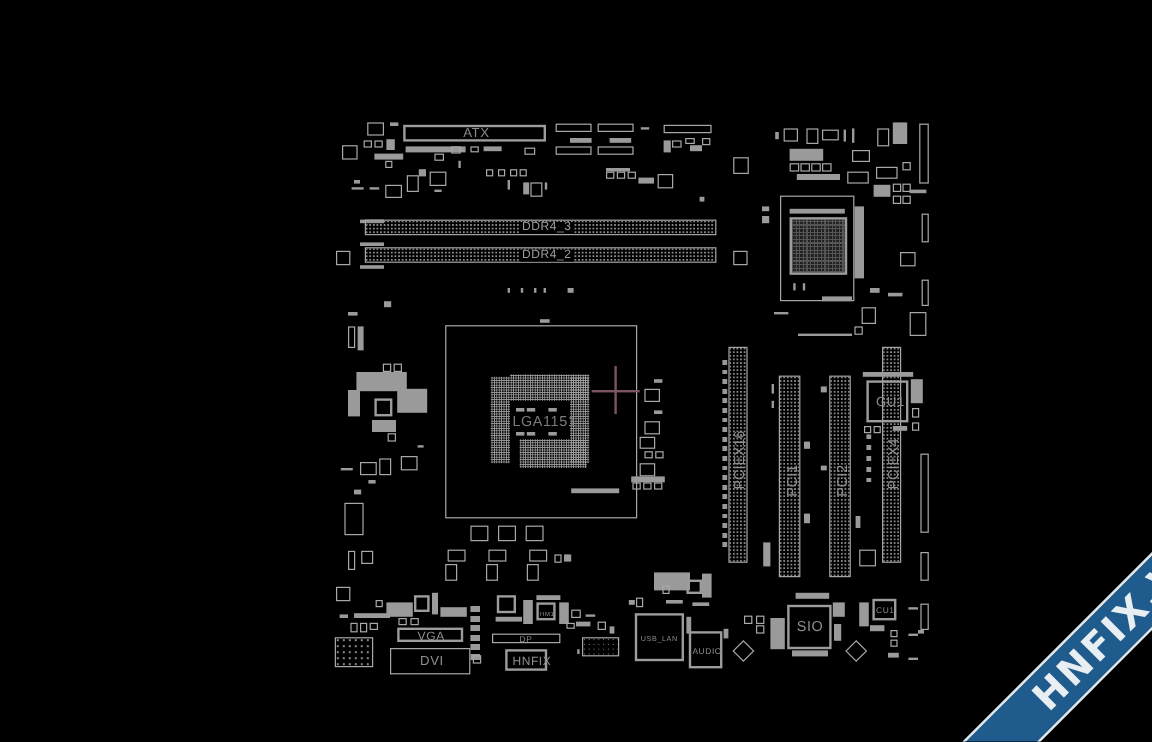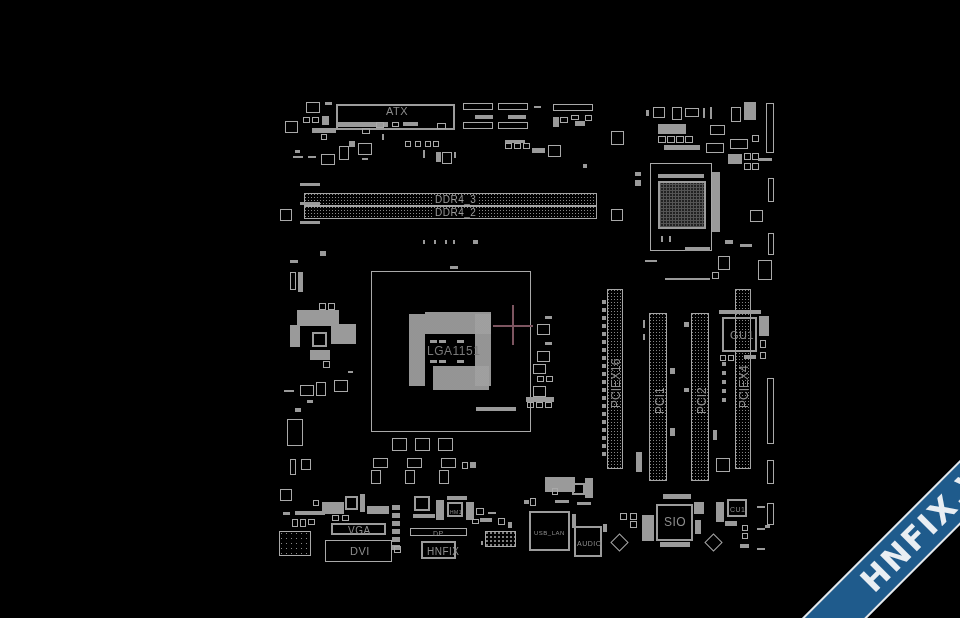--- a/index.html
+++ b/index.html
@@ -38,21 +38,21 @@
   <div class="o" style="left:321px;top:134px;width:6px;height:6px;"></div>
   <div class="o" style="left:321px;top:154px;width:14px;height:11px;"></div>
   <div class="o" style="left:339px;top:146px;width:10px;height:14px;"></div>
   <div class="o" style="left:358px;top:143px;width:14px;height:12px;"></div>
   <div class="f" style="left:295px;top:150px;width:5px;height:3px;"></div>
   <div class="f" style="left:293px;top:156px;width:10px;height:2px;"></div>
   <div class="f" style="left:308px;top:156px;width:8px;height:2px;"></div>
   <div class="f" style="left:349px;top:141px;width:6px;height:6px;"></div>
   <div class="f" style="left:362px;top:158px;width:6px;height:2px;"></div>
 
-  <div class="o2" style="left:336px;top:104px;width:119px;height:26px;">
+  <div class="o2" style="left:336px;top:104px;width:119px;height:14px;">
     <span class="lbl" style="left:48px;top:0px;color:#8a8a8a;">ATX</span>
   </div>
   <div class="f" style="left:338px;top:122px;width:50px;height:5px;"></div>
   <div class="o" style="left:362px;top:128px;width:8px;height:6px;"></div>
   <div class="o" style="left:376px;top:122px;width:8px;height:6px;"></div>
   <div class="o" style="left:392px;top:122px;width:7px;height:5px;"></div>
   <div class="f" style="left:403px;top:122px;width:15px;height:4px;"></div>
   <div class="o" style="left:437px;top:123px;width:9px;height:6px;"></div>
   <div class="f" style="left:382px;top:134px;width:2px;height:6px;"></div>
   <div class="o" style="left:405px;top:141px;width:6px;height:6px;"></div>
@@ -80,21 +80,21 @@
   <div class="o" style="left:505px;top:143px;width:7px;height:6px;"></div>
   <div class="o" style="left:514px;top:143px;width:7px;height:6px;"></div>
   <div class="o" style="left:523px;top:143px;width:7px;height:6px;"></div>
   <div class="f" style="left:532px;top:148px;width:13px;height:5px;"></div>
   <div class="o" style="left:548px;top:145px;width:13px;height:12px;"></div>
   <div class="f" style="left:505px;top:140px;width:20px;height:3px;"></div>
   <div class="f" style="left:583px;top:164px;width:4px;height:4px;"></div>
   <div class="o" style="left:611px;top:131px;width:13px;height:14px;"></div>
 
   <div class="f" style="left:300px;top:183px;width:20px;height:3px;"></div>
-  <div class="dimm" style="top:193px;">
+  <div class="dimm" style="top:183px;">
     <span class="lbl">DDR4_3</span>
   </div>
   <div class="f" style="left:300px;top:202px;width:20px;height:3px;"></div>
   <div class="dimm" style="top:206px;">
     <span class="lbl">DDR4_2</span>
   </div>
   <div class="f" style="left:300px;top:221px;width:20px;height:3px;"></div>
   <div class="o" style="left:280px;top:209px;width:12px;height:12px;"></div>
   <div class="o" style="left:611px;top:209px;width:12px;height:12px;"></div>
   <div class="f" style="left:423px;top:240px;width:2px;height:4px;"></div>

